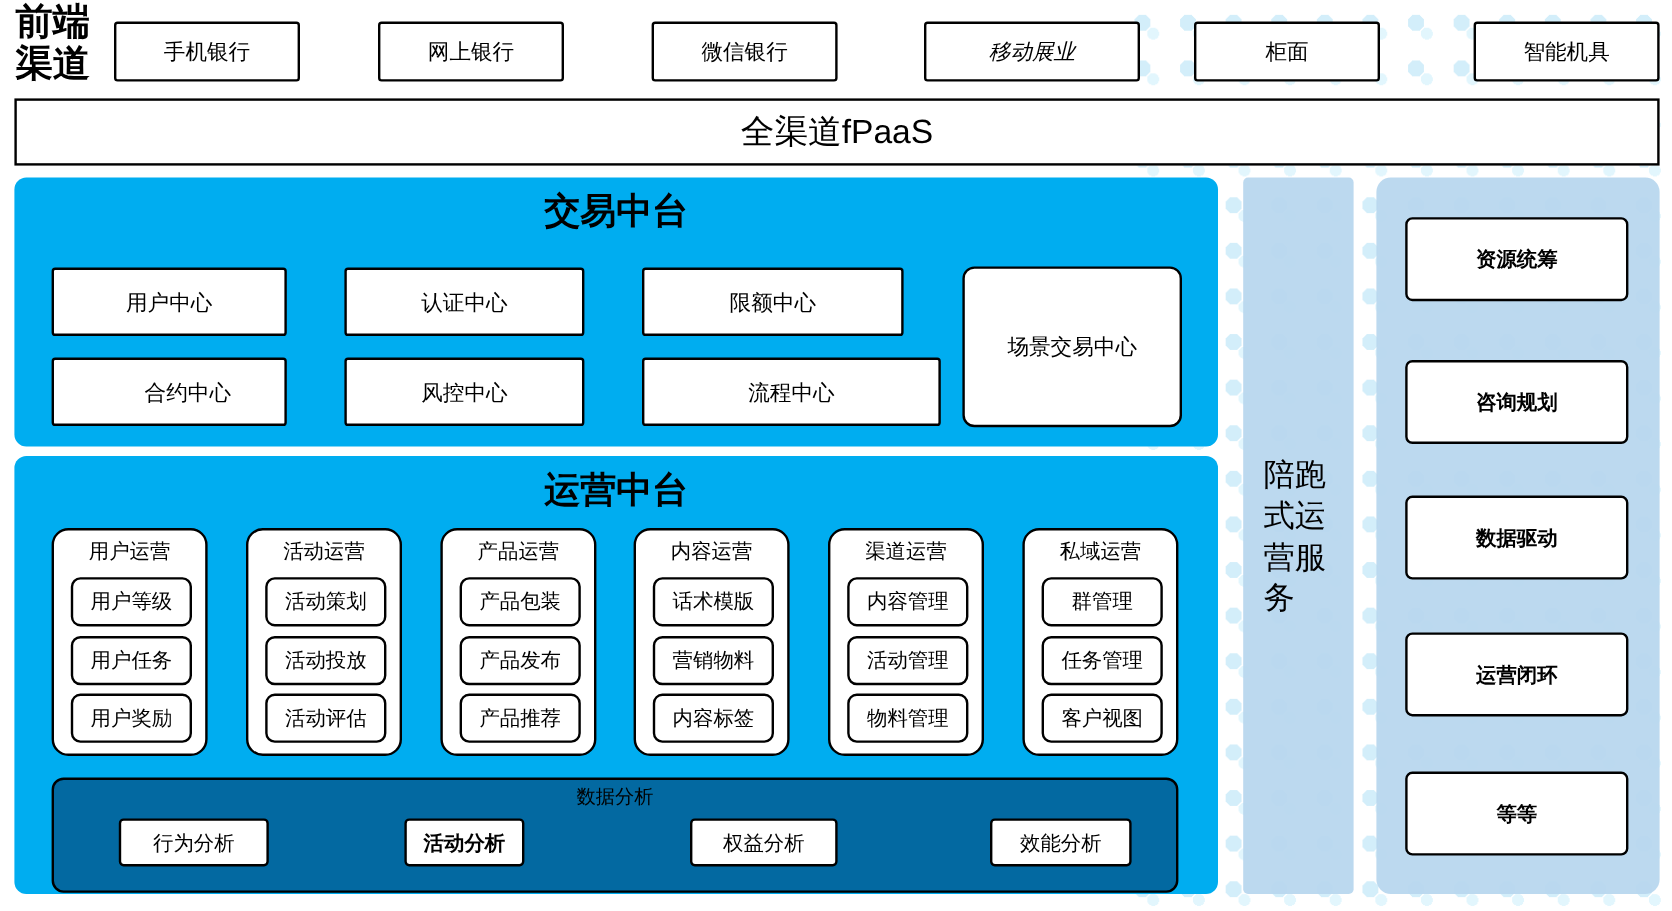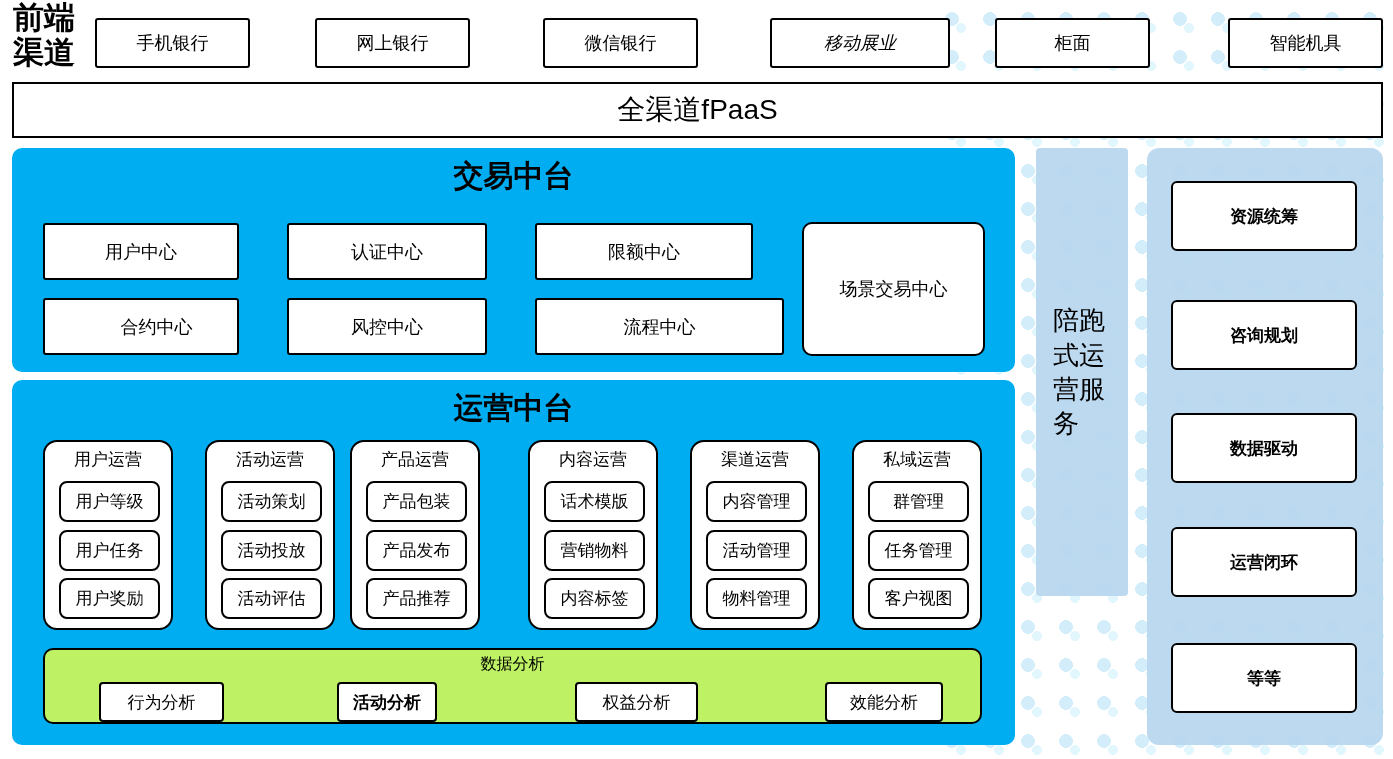--- a/index.html
+++ b/index.html
@@ -47,28 +47,28 @@
     background:#fff;border:2px solid var(--border);border-radius:10px;
     display:flex;align-items:center;justify-content:center;font-size:18px;z-index:2;}
 
   .op-col{position:absolute;top:60px;width:130px;height:190px;background:#fff;
     border:2px solid var(--border);border-radius:14px;z-index:2;}
   .op-col-title{position:absolute;top:6px;left:0;width:100%;text-align:center;font-size:17px;}
   .op-item{position:absolute;left:14px;width:101px;height:41px;background:#fff;
     border:2px solid var(--border);border-radius:8px;display:flex;align-items:center;
     justify-content:center;font-size:17px;}
 
-  .analytics{position:absolute;left:31px;top:268px;width:939px;height:76px;
-    background:#bef264;border:2px solid var(--border);border-radius:10px;z-index:2;}
+  .analytics{position:absolute;left:31px;top:268px;width:939px;height:96px;
+    background:#0369a1;border:2px solid var(--border);border-radius:10px;z-index:2;}
   .analytics-title{position:absolute;top:4px;left:0;width:100%;text-align:center;font-size:16px;}
   .analytics-item{position:absolute;top:32px;height:40px;background:#fff;
     border:2px solid var(--border);border-radius:4px;display:flex;align-items:center;
     justify-content:center;font-size:17px;}
 
-  .sidebar{position:absolute;left:1036px;top:148px;width:92px;height:448px;
+  .sidebar{position:absolute;left:1036px;top:148px;width:92px;height:597px;
     background:var(--lightblue);border-radius:4px;z-index:2;
     display:flex;align-items:center;justify-content:center;}
   .sidebar-text{width:58px;font-size:26px;line-height:1.32;word-break:break-all;
     text-align:left;}
 
   .right-panel{position:absolute;left:1147px;top:148px;width:236px;height:597px;
     background:var(--lightblue);border-radius:12px;z-index:2;}
   .service-box{position:absolute;left:24px;width:186px;height:70px;background:#fff;
     border:2px solid var(--border);border-radius:6px;display:flex;align-items:center;
     justify-content:center;font-size:17px;font-weight:bold;}
@@ -117,21 +117,21 @@
           <div class="op-item" style="top: 39px;">用户等级</div>
           <div class="op-item" style="top: 88px;">用户任务</div>
           <div class="op-item" style="top: 136px;">用户奖励</div>
         </div>
         <div class="op-col" style="left: 193px;">
           <div class="op-col-title">活动运营</div>
           <div class="op-item" style="top: 39px;">活动策划</div>
           <div class="op-item" style="top: 88px;">活动投放</div>
           <div class="op-item" style="top: 136px;">活动评估</div>
         </div>
-        <div class="op-col" style="left: 338px; padding-left: 21px;">
+        <div class="op-col" style="left: 355px; padding-left: 21px;">
           <div class="op-col-title">产品运营</div>
           <div class="op-item" style="top: 39px;">产品包装</div>
           <div class="op-item" style="top: 88px;">产品发布</div>
           <div class="op-item" style="top: 136px;">产品推荐</div>
         </div>
         <div class="op-col" style="left: 516px;">
           <div class="op-col-title">内容运营</div>
           <div class="op-item" style="top: 39px;">话术模版</div>
           <div class="op-item" style="top: 88px;">营销物料</div>
           <div class="op-item" style="top: 136px;">内容标签</div>

